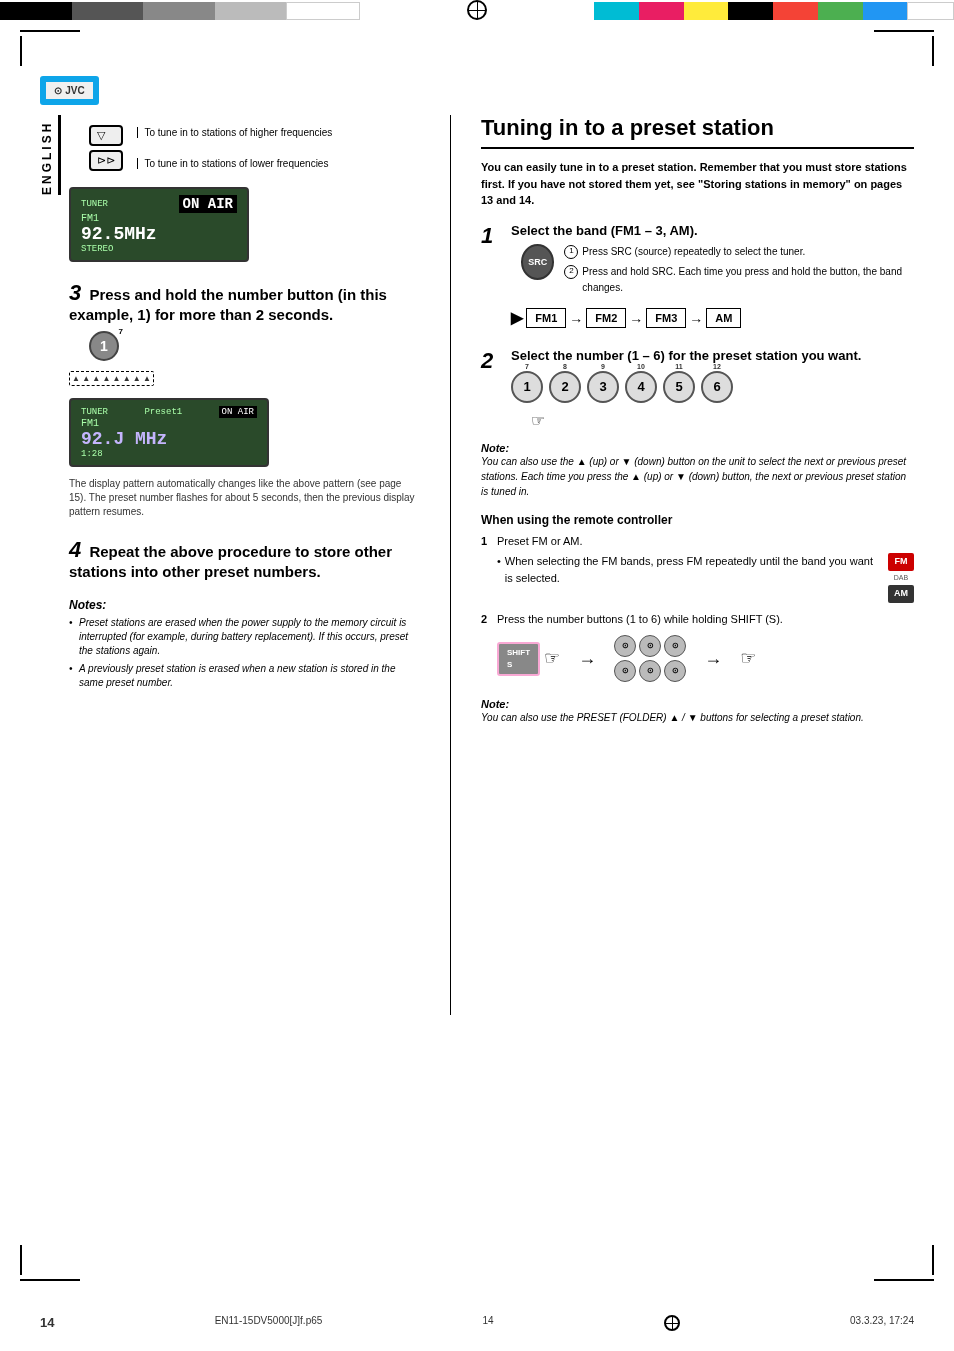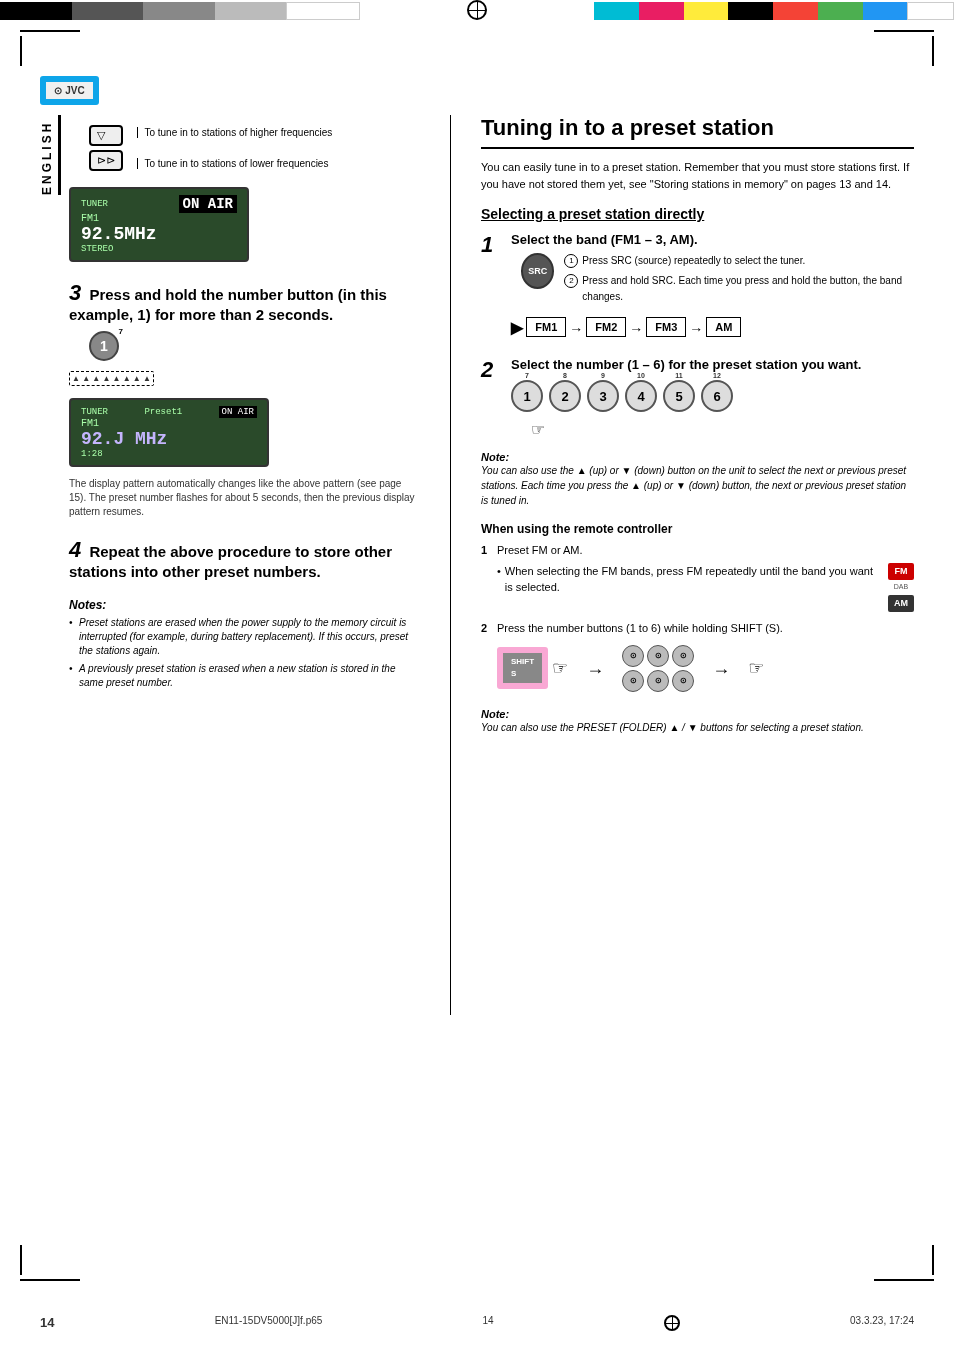--- a/index.html
+++ b/index.html
@@ -154,20 +154,21 @@
       font-weight: bold;
       border-bottom: 2px solid #000;
       padding-bottom: 6px;
       margin-bottom: 10px;
     }
 
     .intro-text {
       font-size: 11px;
       line-height: 1.5;
       margin-bottom: 14px;
+      font-weight: bold;
     }
 
     .subsection-title {
       font-size: 14px;
       font-weight: bold;
       text-decoration: underline;
       margin-bottom: 10px;
     }
 
     .step-row {
@@ -359,21 +360,21 @@
       flex-direction: column;
       gap: 3px;
     }
     .shift-btn {
       background: #888;
       color: #fff;
       font-size: 8px;
       font-weight: bold;
       padding: 3px 8px;
       border-radius: 3px;
-      border: 6px solid #f9a8d4;
+      border: 2px solid #f9a8d4;
     }
     .num-btns-grid {
       display: grid;
       grid-template-columns: repeat(3, 1fr);
       gap: 3px;
     }
     .num-btn-small {
       width: 22px;
       height: 22px;
       border-radius: 50%;
@@ -588,21 +589,20 @@
     </div>
 
     <div style="width:1px; background:#000; min-height:900px;"></div>
 
     <div class="right-col">
 
       <h1 class="section-title">Tuning in to a preset station</h1>
 
       <p class="intro-text">You can easily tune in to a preset station. Remember that you must store stations first. If you have not stored them yet, see "Storing stations in memory" on pages 13 and 14.</p>
 
-      <div class="subsection-title">Selecting a preset station directly</div>
 
       <div class="step-row">
         <div class="step-num-circle">1</div>
         <div class="step-content">
           <div class="step-title">Select the band (FM1 – 3, AM).</div>
 
           <div class="src-diagram">
             <div class="src-btn">SRC</div>
             <div class="src-instructions">
               <div class="src-instruction-item">

